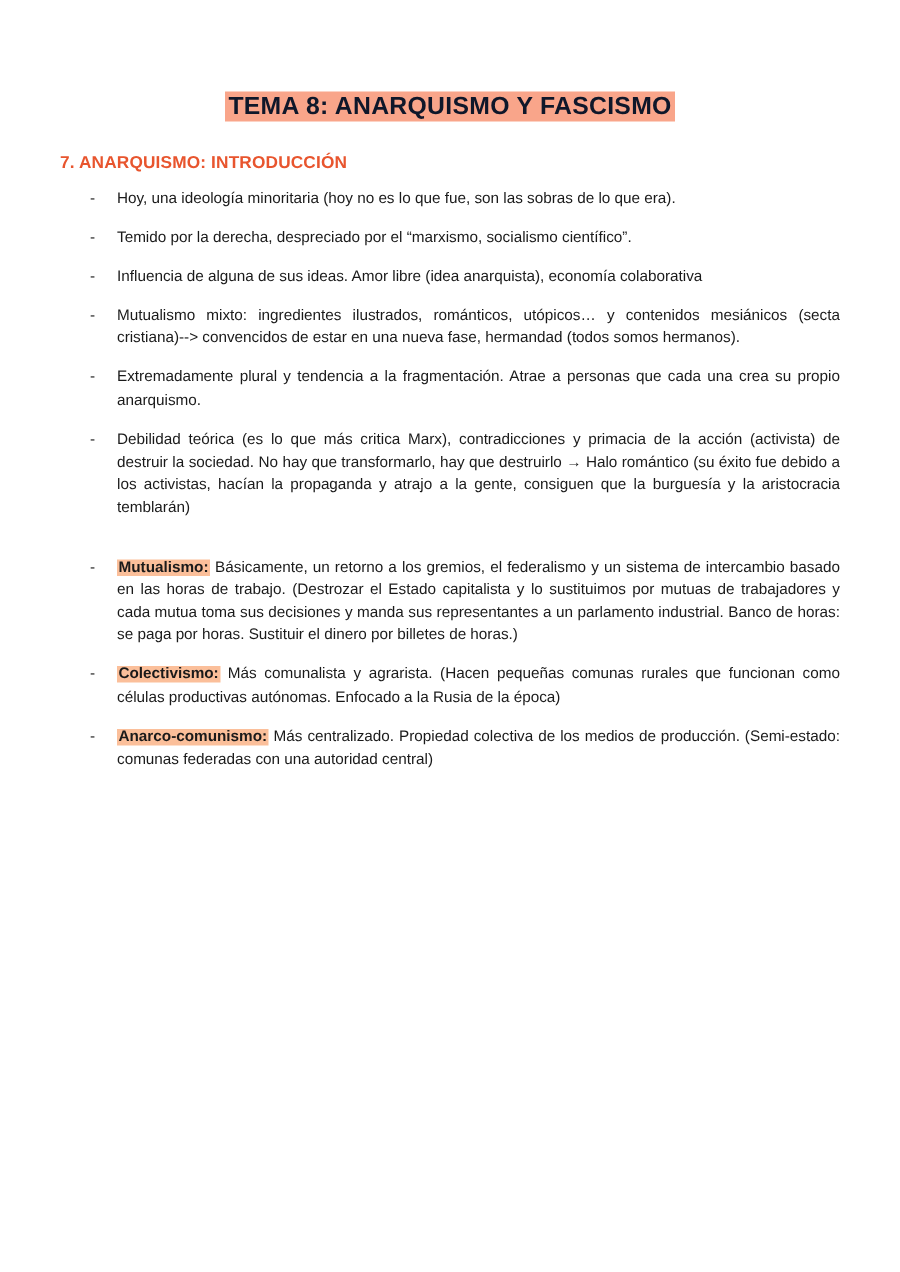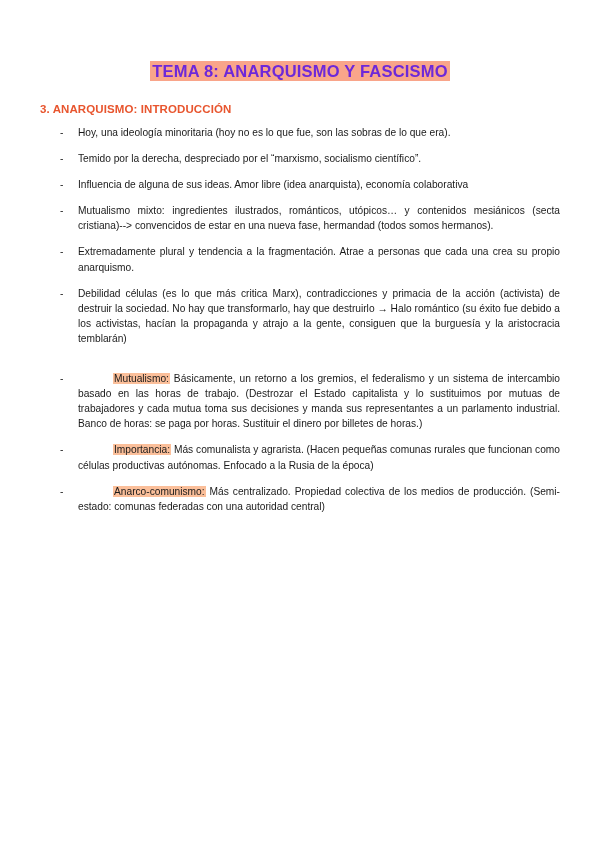--- a/index.html
+++ b/index.html
@@ -18,21 +18,21 @@
     width: 600px;
     height: 848px;
     box-sizing: border-box;
     padding: 62px 40px 20px 40px;
     position: relative;
   }
   .doc-title {
     text-align: center;
     font-size: 16.5px;
     font-weight: bold;
-    color: #6d28d9;
+    color: #0f172a;
     letter-spacing: 0.2px;
     margin: 0 0 22px 0;
   }
   .doc-title .hl {
     background: #f9a58a;
     padding: 1px 2px;
   }
   .section-heading {
     color: #e8552e;
     font-weight: bold;
@@ -61,51 +61,50 @@
     content: "-";
     position: absolute;
     left: 20px;
     top: 0;
     color: #1a1a1a;
     font-size: 10.2px;
   }
   .b { font-weight: normal; }
   .hl-term {
     background: #fbbf9a;
-    font-weight: normal;
+    font-weight: bold;
     padding: 0 1px;
-    margin-left: 35px;
   }
   .sp { display: inline; margin-top: 48px; }
   .gap { height: 14px; }
 </style>
 </head>
 <body>
 
 <div class="page">
 
   <h1 class="doc-title">
     <span class="hl">TEMA 8: ANARQUISMO Y FASCISMO</span>
   </h1>
 
   <div>
-    <div class="section-heading">3. ANARQUISMO: INTRODUCCIÓN</div>
+    <div class="section-heading">7. ANARQUISMO: INTRODUCCIÓN</div>
     <ul class="bullets" id="list-0">
         <li><span class="sp">Hoy, una </span><span class="b">ideología minoritaria</span><span class="sp"> (hoy no es lo que fue, son las sobras de lo que era).</span></li>
         <li><span class="b">Temido por la derecha, despreciado por el “marxismo, socialismo científico”.</span></li>
         <li><span class="b">Influencia de alguna de sus ideas. Amor libre</span><span class="sp"> (idea anarquista), economía colaborativa</span></li>
         <li><span class="b">Mutualismo mixto:</span><span class="sp"> ingredientes ilustrados, románticos, utópicos… y contenidos mesiánicos (secta cristiana)--&gt; convencidos de estar en una nueva fase, hermandad (todos somos hermanos).</span></li>
         <li><span class="b">Extremadamente plural y tendencia a la fragmentación.</span><span class="sp"> Atrae a personas que cada una crea su propio anarquismo.</span></li>
-        <li><span class="b">Debilidad células</span><span class="sp"> (es lo que más critica Marx), contradicciones y primacia de la acción (activista) de destruir la sociedad. No hay que transformarlo, hay que destruirlo → Halo romántico (su éxito fue debido a los activistas, hacían la propaganda y atrajo a la gente, consiguen que la burguesía y la aristocracia temblarán)</span></li>
+        <li><span class="b">Debilidad teórica</span><span class="sp"> (es lo que más critica Marx), contradicciones y primacia de la acción (activista) de destruir la sociedad. No hay que transformarlo, hay que destruirlo → Halo romántico (su éxito fue debido a los activistas, hacían la propaganda y atrajo a la gente, consiguen que la burguesía y la aristocracia temblarán)</span></li>
       </ul>
   </div>
 
   <div class="gap"></div>
 
   <div>
     <ul class="bullets" id="list-1">
         <li><span class="hl-term">Mutualismo:</span><span class="sp"> Básicamente, un retorno a los gremios, el federalismo y un sistema de intercambio basado en las horas de trabajo. (Destrozar el Estado capitalista y lo sustituimos por mutuas de trabajadores y cada mutua toma sus decisiones y manda sus representantes a un parlamento industrial. Banco de horas: se paga por horas. Sustituir el dinero por billetes de horas.)</span></li>
-        <li><span class="hl-term">Importancia:</span><span class="sp"> Más comunalista y agrarista. (Hacen pequeñas comunas rurales que funcionan como células productivas autónomas. Enfocado a la Rusia de la época)</span></li>
+        <li><span class="hl-term">Colectivismo:</span><span class="sp"> Más comunalista y agrarista. (Hacen pequeñas comunas rurales que funcionan como células productivas autónomas. Enfocado a la Rusia de la época)</span></li>
         <li><span class="hl-term">Anarco-comunismo:</span><span class="sp"> Más centralizado. Propiedad colectiva de los medios de producción. (Semi-estado: comunas federadas con una autoridad central)</span></li>
       </ul>
   </div>
 
 </div>
 
 </body></html>

